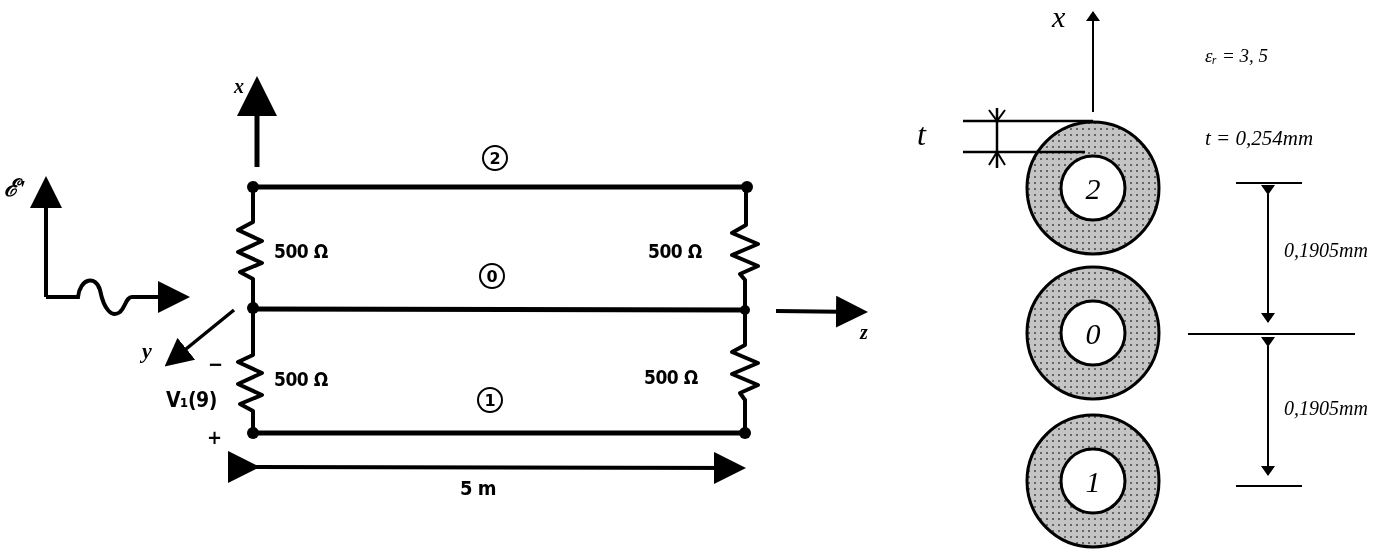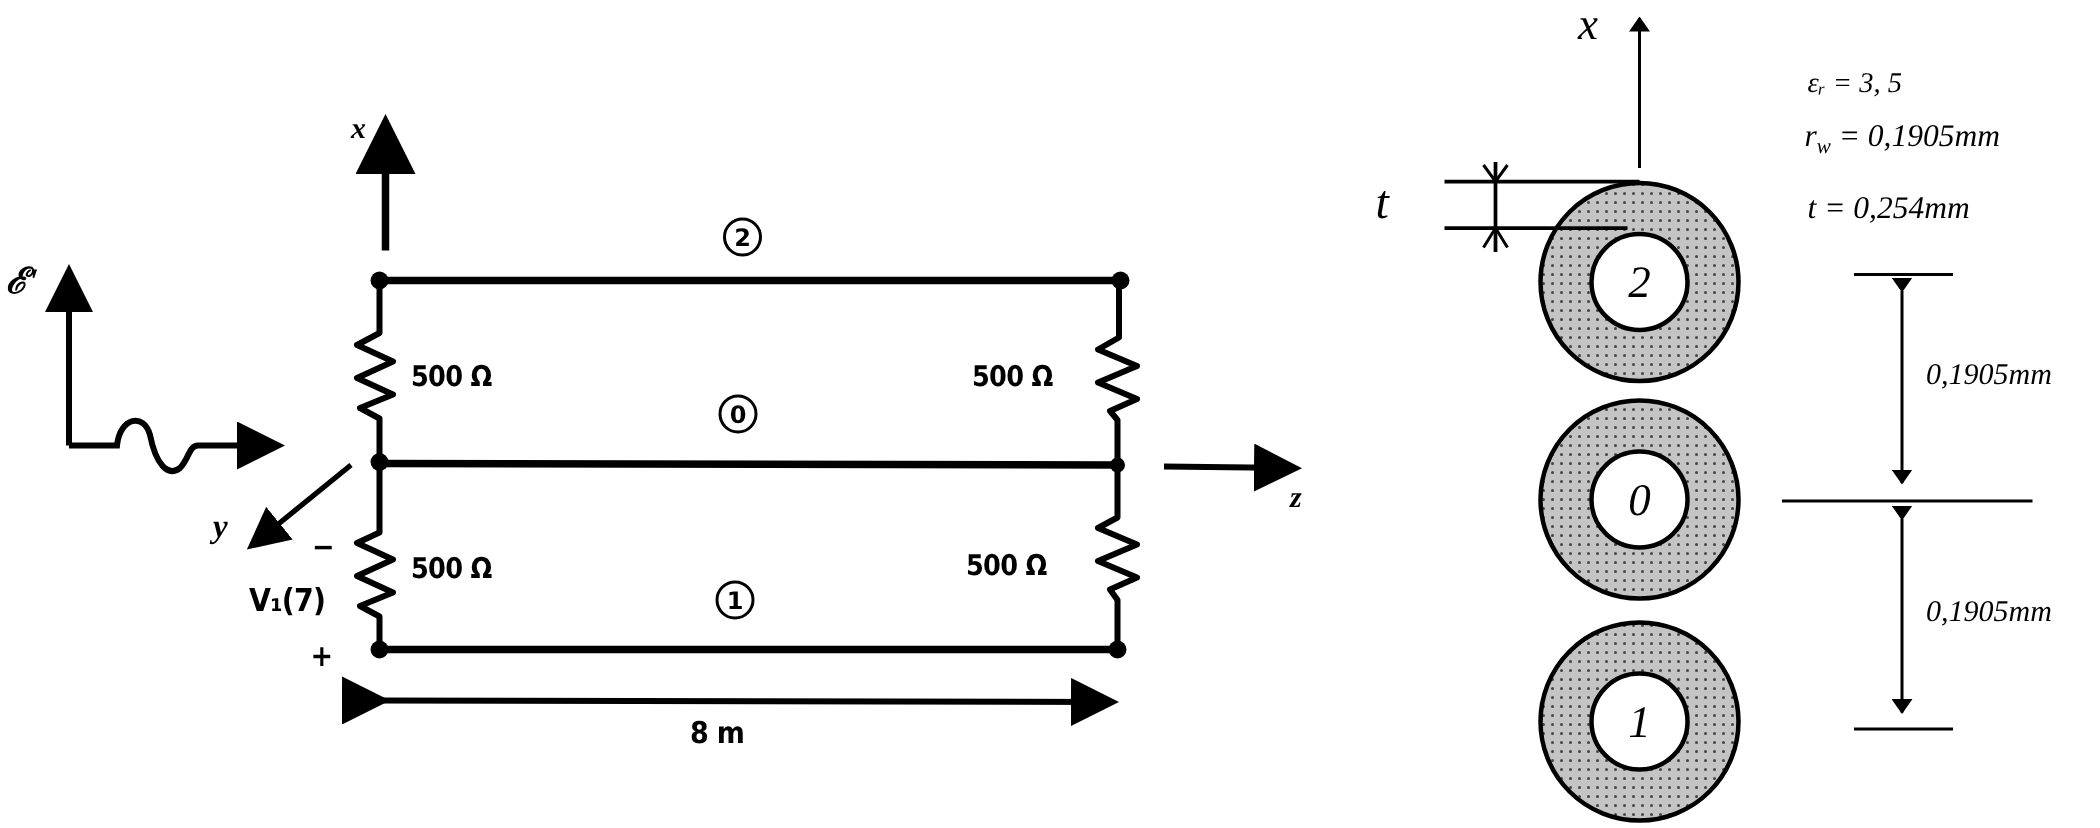--- a/index.html
+++ b/index.html
@@ -105,30 +105,29 @@
   <span class="node-tag" style="left:482px; top:145px;">2</span>
   <span class="node-tag" style="left:479px; top:263px;">0</span>
   <span class="node-tag" style="left:477px; top:387px;">1</span>
 
   <span class="lbl bold-sans" style="left:274px; top:242px;">500 Ω</span>
   <span class="lbl bold-sans" style="left:274px; top:370px;">500 Ω</span>
   <span class="lbl bold-sans" style="left:648px; top:242px;">500 Ω</span>
   <span class="lbl bold-sans" style="left:644px; top:368px;">500 Ω</span>
 
   <span class="lbl bold-sans" style="left:208px; top:354px; font-size:20px;">−</span>
-  <span class="lbl bold-sans" style="left:166px; top:390px; font-size:21px;">V₁(7)</span>
+  <span class="lbl bold-sans" style="left:166px; top:390px; font-size:21px;">V₁(9)</span>
   <span class="lbl bold-sans" style="left:207px; top:427px; font-size:20px;">+</span>
 
-  <span class="lbl bold-sans" style="left:460px; top:478px; font-size:20px;">8 m</span>
+  <span class="lbl bold-sans" style="left:460px; top:478px; font-size:20px;">5 m</span>
 
   <span class="lbl ital-serif" style="left:1052px; top:2px; font-size:30px;">x</span>
   <span class="lbl ital-serif" style="left:917px; top:118px; font-size:32px;">t</span>
 
   <span class="lbl ital-serif" style="left:1205px; top:46px; font-size:19px;">εᵣ = 3, 5</span>
-  <span class="lbl ital-serif" style="left:1203px; top:80px; font-size:21px;"><span>r</span><sub style="font-size:14px;">w</sub><span> = 0,1905mm</span></span>
   <span class="lbl ital-serif" style="left:1205px; top:128px; font-size:21px;text-align:right;">t = 0,254mm</span>
 
   <span class="wire-num" style="left:1073px; top:172px;">2</span>
   <span class="wire-num" style="left:1073px; top:317px;">0</span>
   <span class="wire-num" style="left:1073px; top:465px;">1</span>
 
   <span class="lbl ital-serif" style="left:1284px; top:240px; font-size:20px;">0,1905mm</span>
   <span class="lbl ital-serif" style="left:1284px; top:398px; font-size:20px;">0,1905mm</span>
 </div>
 

